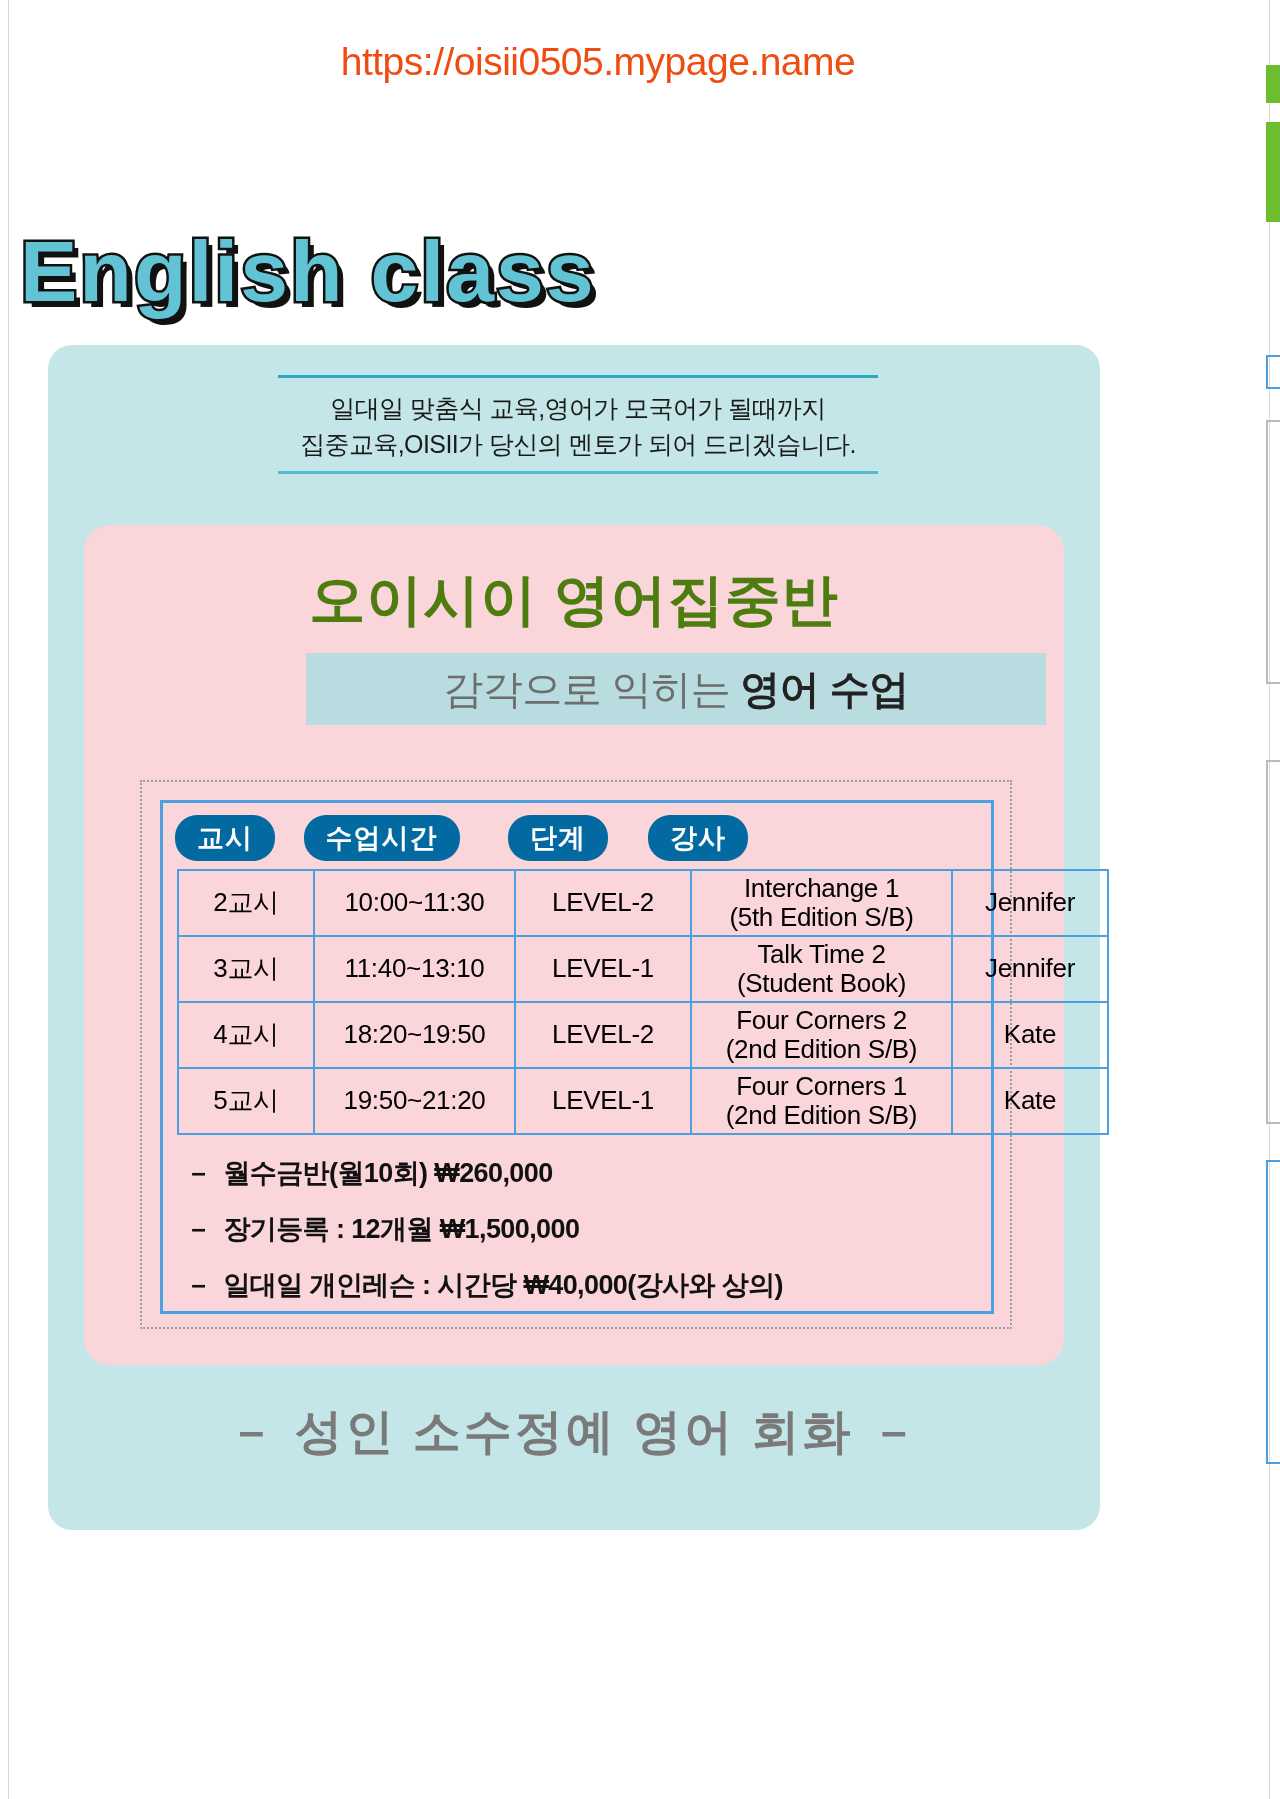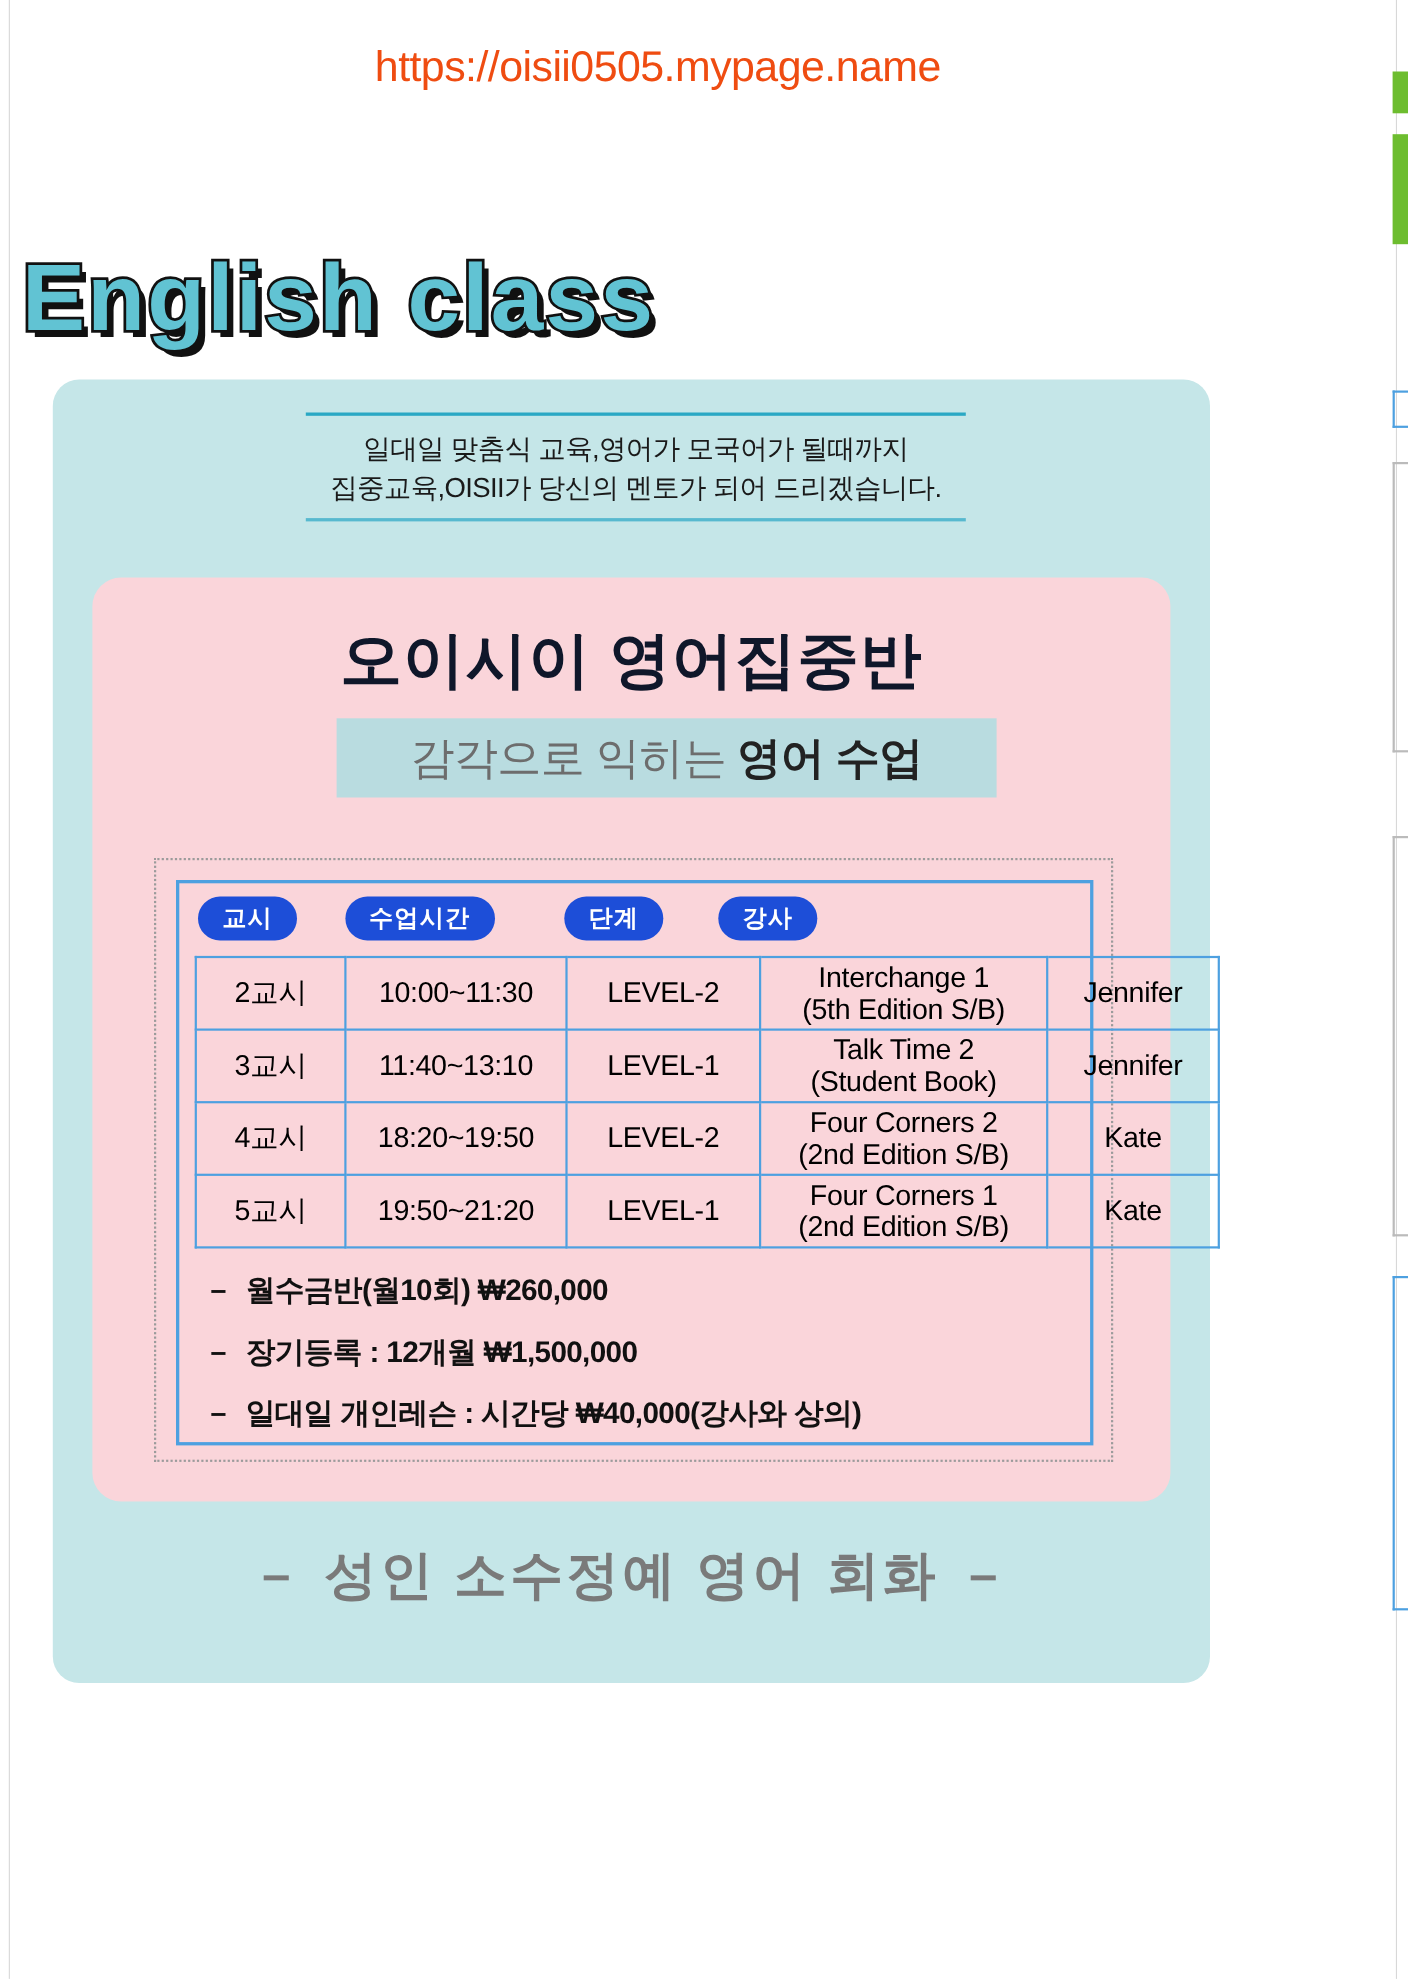--- a/index.html
+++ b/index.html
@@ -112,27 +112,27 @@
     background: #fad5da;
     border-radius: 26px;
   }
   .pink-head {
     position: absolute;
     left: 0; top: 38px;
     width: 980px;
     text-align: center;
     font-size: 56px;
     font-weight: 900;
-    color: #0f172a;
+    color: #4d7c0f;
     letter-spacing: 1px;
   }
   .pink-sub {
     position: absolute;
     left: 222px; top: 128px;
-    width: 600px;
+    width: 740px;
     height: 72px;
     background: #b9dce0;
     display: flex;
     align-items: center;
     justify-content: center;
     font-size: 40px;
     color: #6d6d6d;
     letter-spacing: -0.5px;
   }
   .pink-sub b {
@@ -159,24 +159,24 @@
 
   
   .pill-row {
     position: absolute;
     left: 0; top: 12px;
     width: 828px;
     display: flex;
   }
   .pill-cell { display: flex; justify-content: center; }
   .pill {
-    background: #1d4ed8;
+    background: #0369a1;
     color: #ffffff;
     border-radius: 22px;
-    font-size: 22px;
+    font-size: 27px;
     font-weight: 700;
     padding: 5px 22px;
     letter-spacing: 1px;
     white-space: nowrap;
   }
 
   
   table.sched {
     position: absolute;
     left: 14px; top: 66px;

